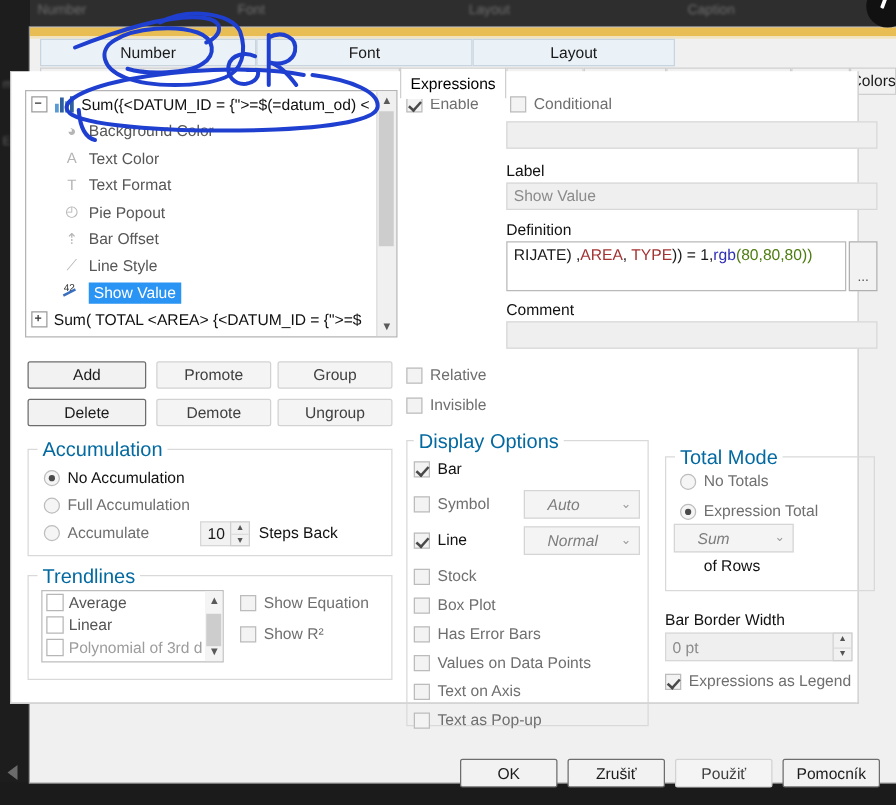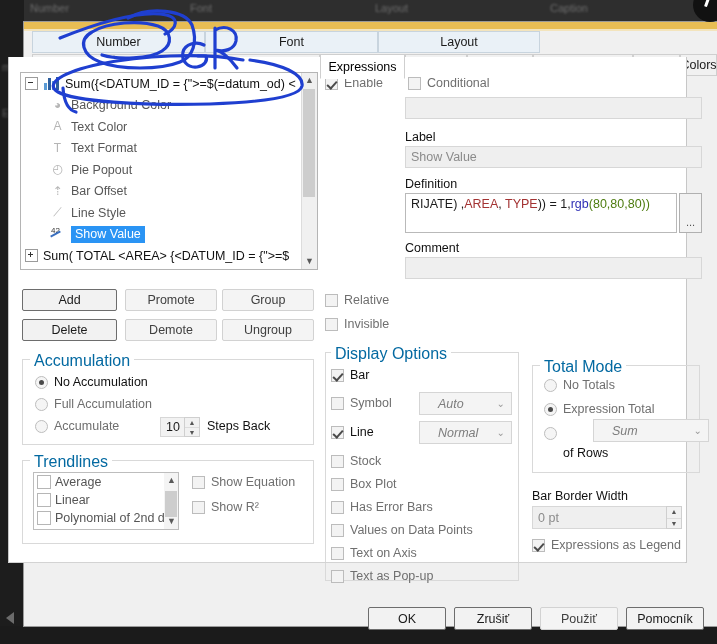--- a/index.html
+++ b/index.html
@@ -238,24 +238,20 @@
 <div class="grouptitle" style="left:30px;top:453px">Trendlines</div>
 <div id="tlist" style="left:33px;top:472px;width:146px;height:58px">
   <div class="tlrow">
     <span class="tlchk"></span>
     <span>Average</span>
   </div>
   <div class="tlrow">
     <span class="tlchk"></span>
     <span>Linear</span>
   </div>
-  <div class="tlrow">
-    <span class="tlchk"></span>
-    <span>Polynomial of 2nd d</span>
-  </div>
   <div class="tlrow" style="color:#9d9d9d">
     <span class="tlchk"></span>
     <span>Polynomial of 3rd d</span>
   </div>
   <div id="tl-sb">
     <div class="sbbtn" style="top:0">▲</div>
     <div id="tl-thumb"></div>
     <div class="sbbtn" style="bottom:0;top:auto">▼</div>
   </div>
 </div>
@@ -320,21 +316,21 @@
 <div class="chk" style="left:331px;top:570px"></div>
 <div class="lbl dim" style="left:350px;top:569px">Text as Pop-up</div>
 
 <div class="group" style="left:532px;top:365px;width:168px;height:108px"></div>
 <div class="grouptitle" style="left:540px;top:358px">Total Mode</div>
 <div class="rad" style="left:544px;top:379px"></div>
 <div class="lbl dim" style="left:563px;top:378px">No Totals</div>
 <div class="rad on" style="left:544px;top:403px"></div>
 <div class="lbl dim" style="left:563px;top:402px">Expression Total</div>
 <div class="rad" style="left:544px;top:427px"></div>
-<div class="combo" style="left:593px;top:419px;width:116px;height:23px">
+<div class="combo" style="left:539px;top:419px;width:96px;height:23px">
   <span>Sum</span>
   <span class="cv">⌄</span>
 </div>
 <div class="lbl" style="left:563px;top:446px">of Rows</div>
 
 <div class="lbl" style="left:532px;top:489px">Bar Border Width</div>
 <div class="field" style="left:532px;top:506px;width:150px;height:23px">0 pt</div>
 <div class="spin" style="left:666px;top:506px;height:23px">
   <div>▲</div>
   <div>▼</div>

